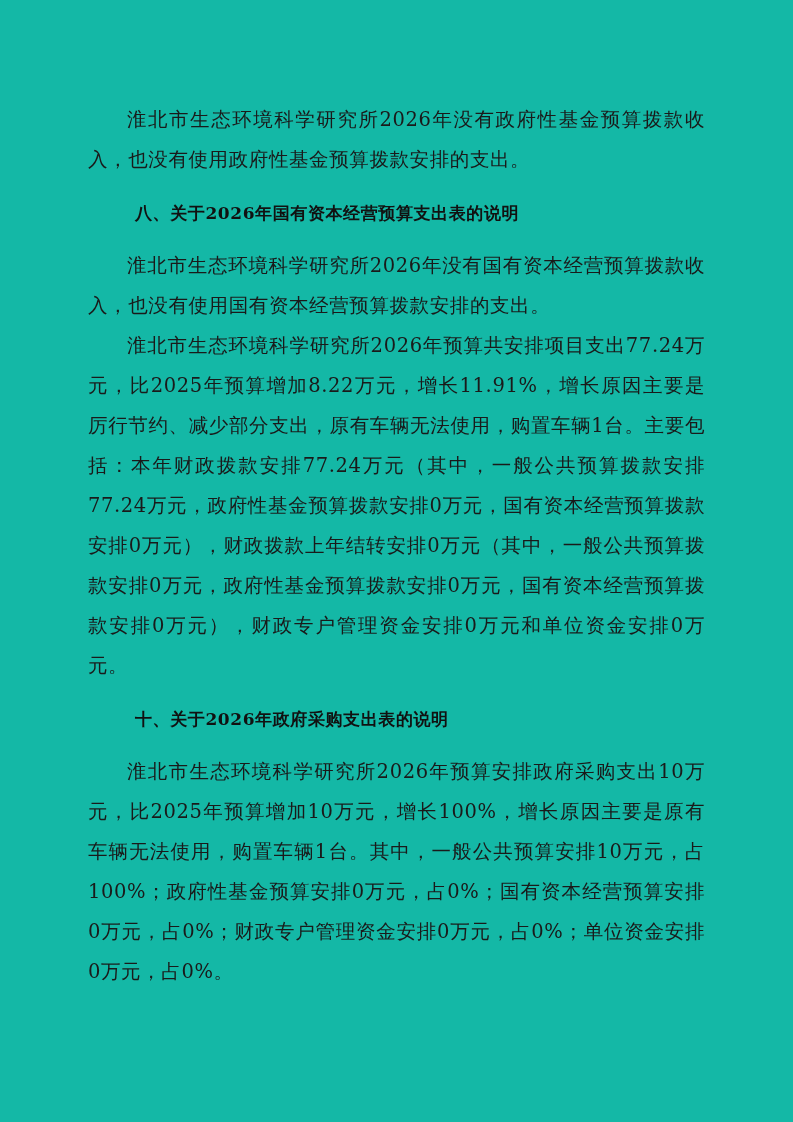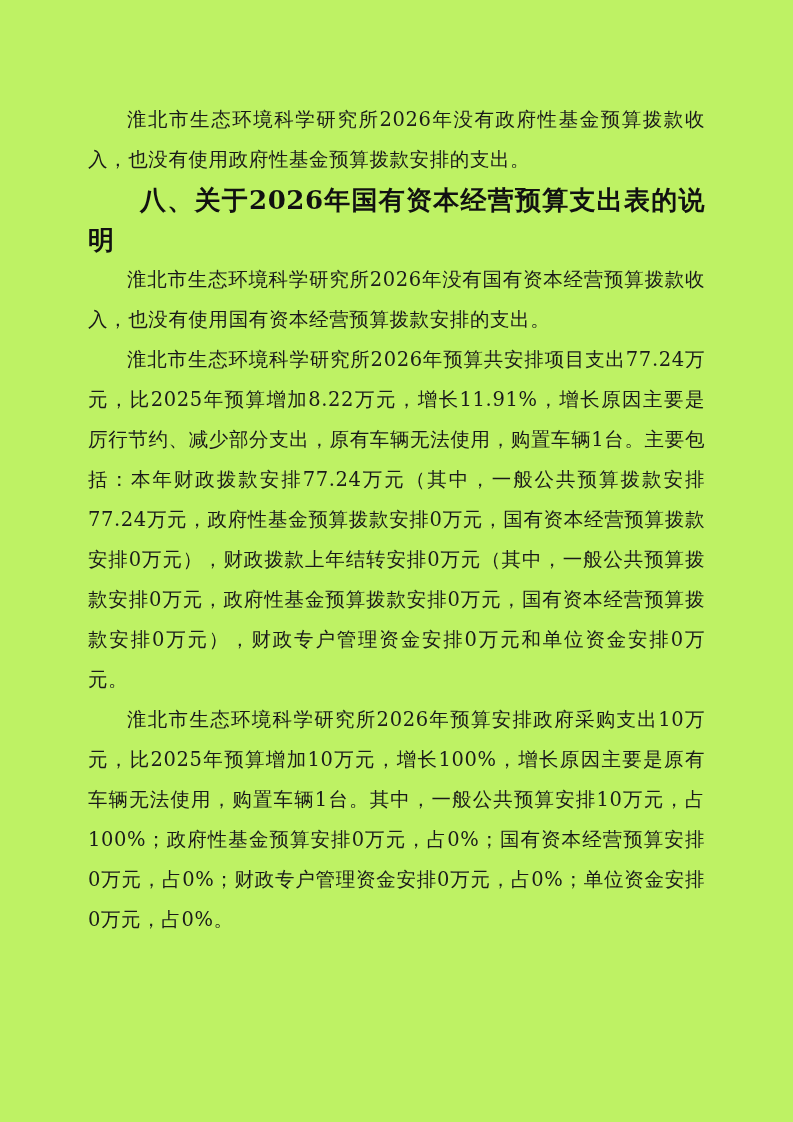--- a/index.html
+++ b/index.html
@@ -6,42 +6,42 @@
     margin: 0;
     padding: 0;
     background: #b0b0b0;
   }
   body {
     font-family: "DejaVu Serif", "Liberation Serif", serif;
   }
   .page {
     width: 793px;
     height: 1122px;
-    background: #bef264;
+    background: #14b8a6;
     margin: 0 auto;
     position: relative;
     box-sizing: border-box;
     padding: 100px 88px 60px 88px;
     overflow: hidden;
   }
   .doc-body {
     font-size: 19.5px;
     line-height: 40px;
     color: #1a1a1a;
     text-align: justify;
     text-justify: inter-ideograph;
   }
   p.para {
     margin: 0;
     text-indent: 2em;
     letter-spacing: 0.6px;
   }
   h2.heading {
-    margin: 0;
-    font-size: 26px;
+    margin: 13px;
+    font-size: 17px;
     line-height: 40px;
     font-weight: bold;
     text-indent: 2em;
     letter-spacing: 0.6px;
     color: #111111;
   }
   
   .loose {
     letter-spacing: 1.1px;
   }
@@ -54,18 +54,19 @@
 
     <p class="para loose">淮北市生态环境科学研究所2026年没有政府性基金预算拨款收入，也没有使用政府性基金预算拨款安排的支出。</p>
 
     <h2 class="heading">八、关于2026年国有资本经营预算支出表的说明</h2>
 
     <p class="para loose">淮北市生态环境科学研究所2026年没有国有资本经营预算拨款收入，也没有使用国有资本经营预算拨款安排的支出。</p>
 
 
     <p class="para loose">淮北市生态环境科学研究所2026年预算共安排项目支出77.24万元，比2025年预算增加8.22万元，增长11.91%，增长原因主要是厉行节约、减少部分支出，原有车辆无法使用，购置车辆1台。主要包括：本年财政拨款安排77.24万元（其中，一般公共预算拨款安排77.24万元，政府性基金预算拨款安排0万元，国有资本经营预算拨款安排0万元），财政拨款上年结转安排0万元（其中，一般公共预算拨款安排0万元，政府性基金预算拨款安排0万元，国有资本经营预算拨款安排0万元），财政专户管理资金安排0万元和单位资金安排0万元。</p>
 
+    <h2 class="heading">十、关于2026年政府采购支出表的说明</h2>
 
     <p class="para loose">淮北市生态环境科学研究所2026年预算安排政府采购支出10万元，比2025年预算增加10万元，增长100%，增长原因主要是原有车辆无法使用，购置车辆1台。其中，一般公共预算安排10万元，占100%；政府性基金预算安排0万元，占0%；国有资本经营预算安排0万元，占0%；财政专户管理资金安排0万元，占0%；单位资金安排0万元，占0%。</p>
 
 
   </div>
 </div>
 
 </body></html>

